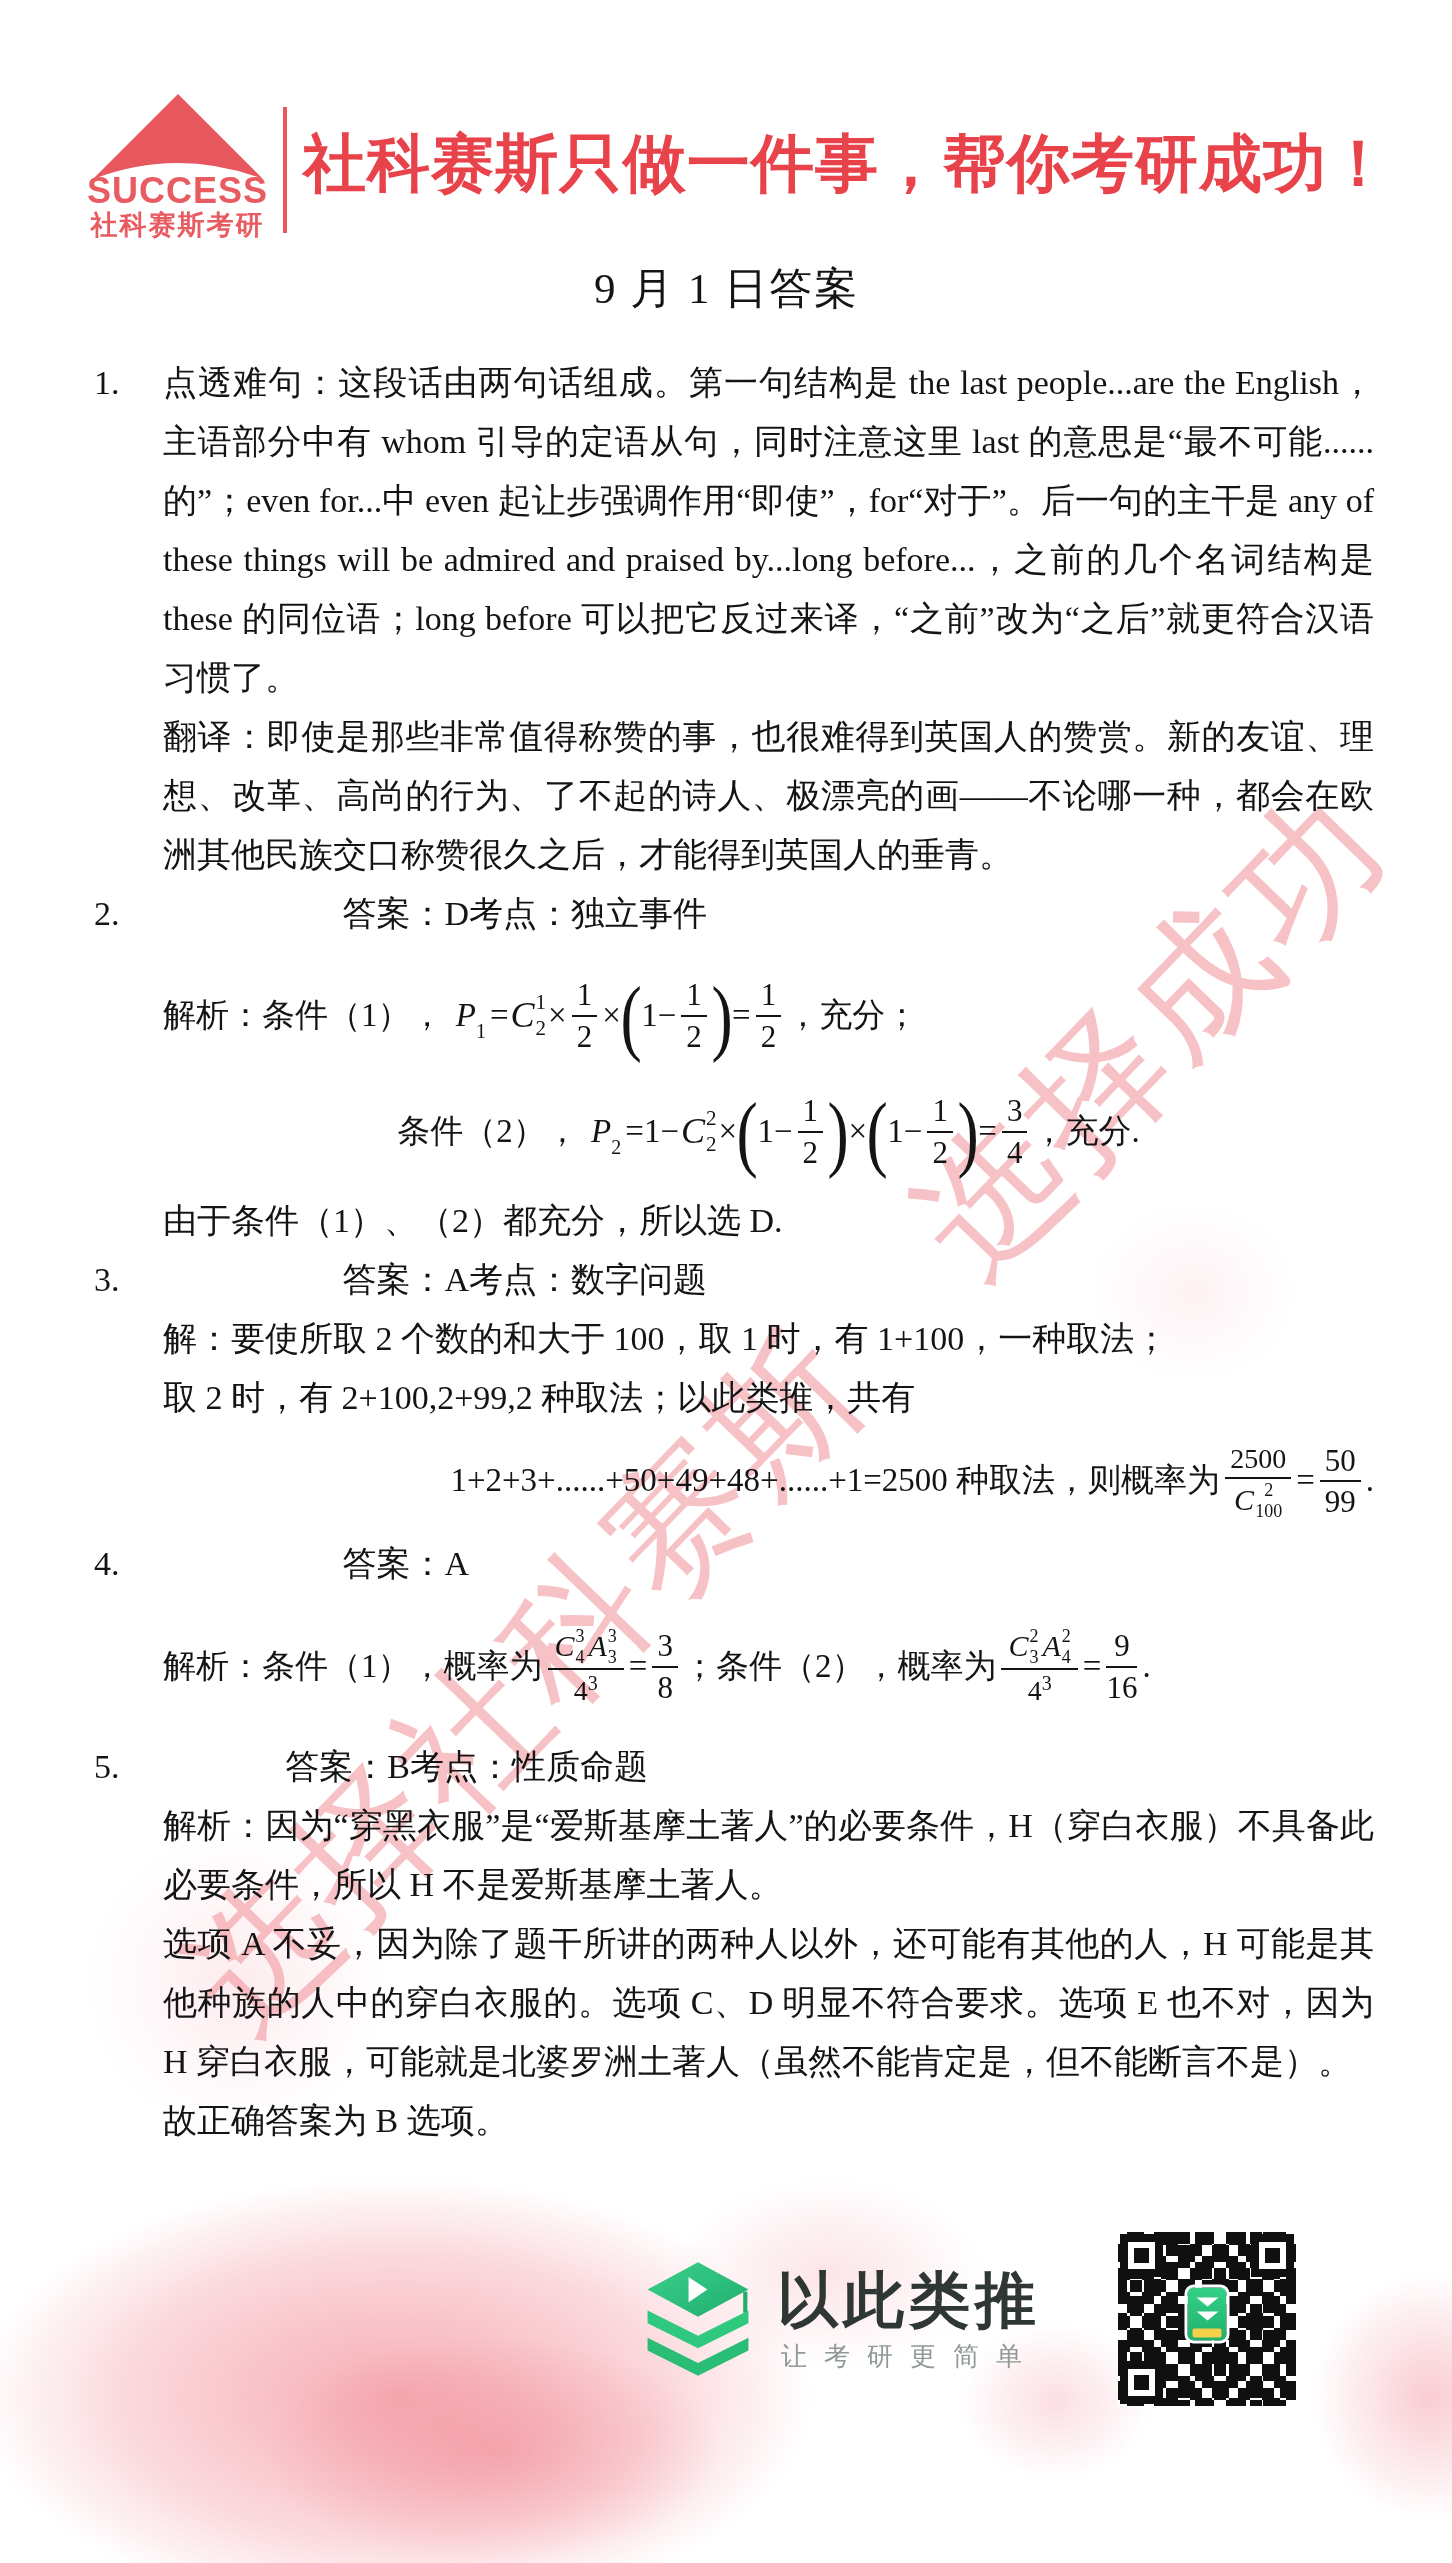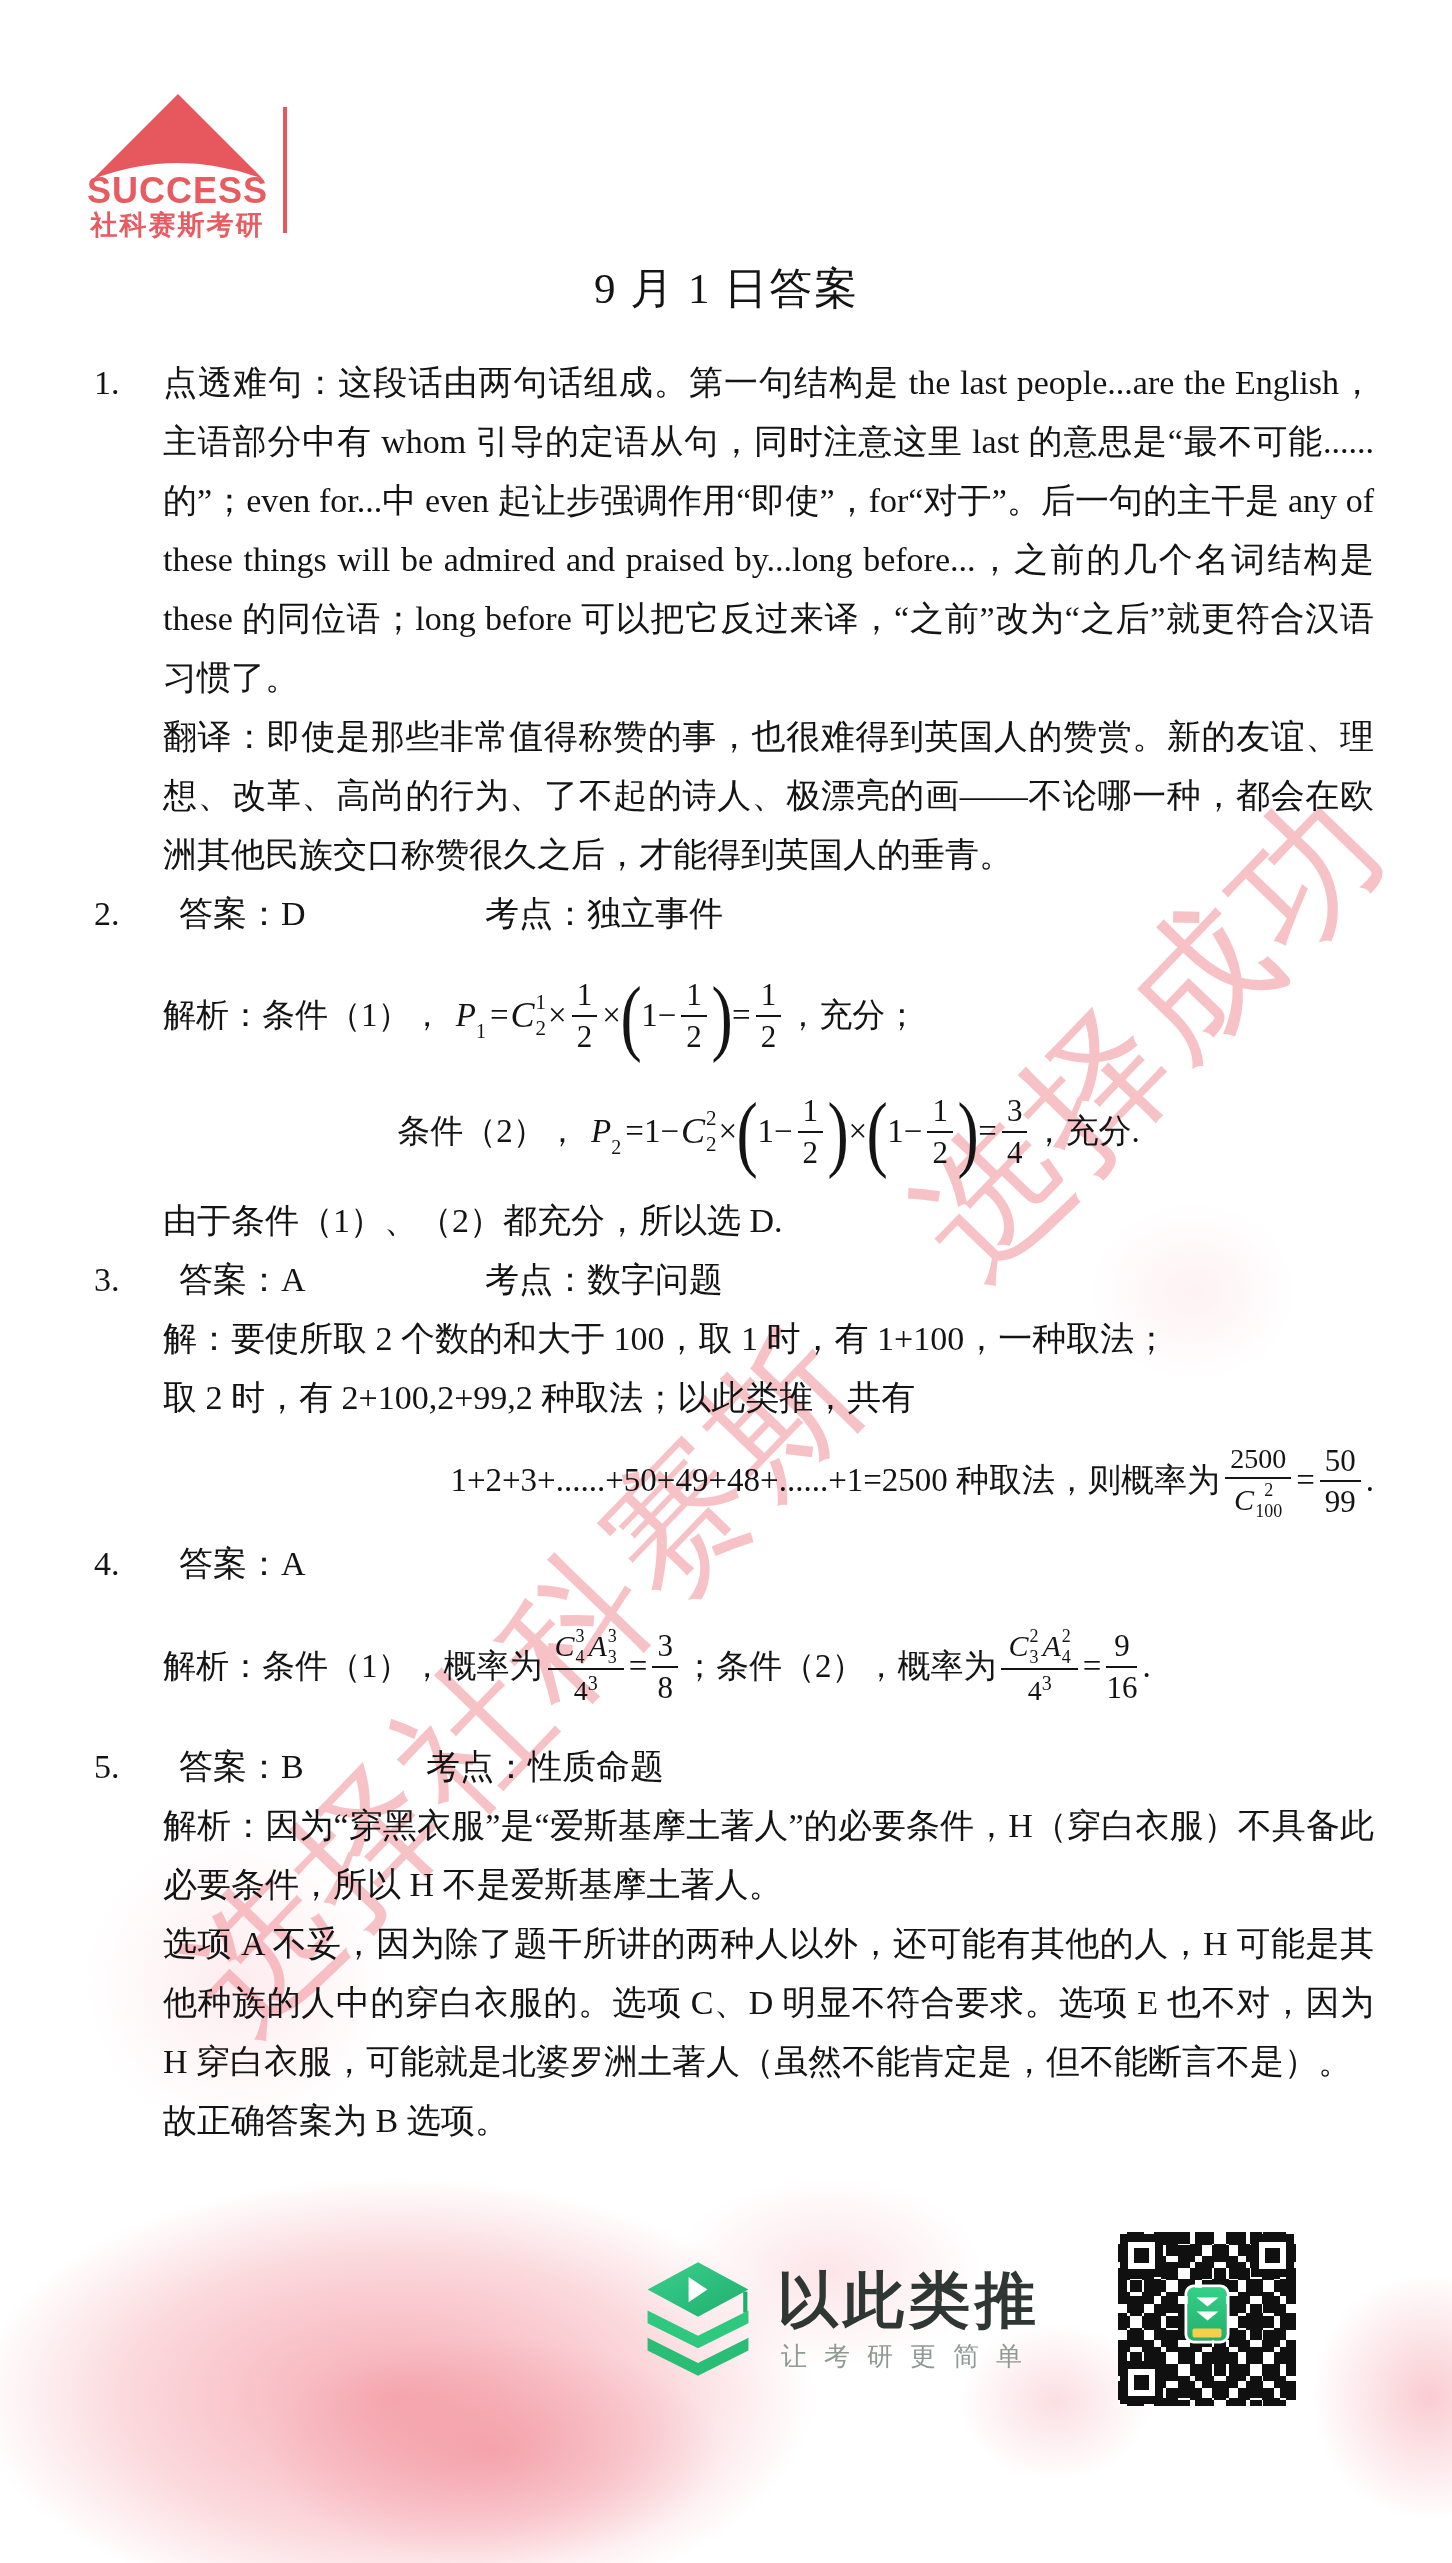--- a/index.html
+++ b/index.html
@@ -44,21 +44,21 @@
   .page-title{position:absolute;left:0;top:260px;width:100%;text-align:center;z-index:2;
       font-size:43px;letter-spacing:2px;}
 
   
   .content{position:absolute;left:94px;top:353px;width:1280px;z-index:2;
       font-size:34px;line-height:59px;}
   .item{display:flex;}
   .inum{flex:none;width:69px;}
   .ibody{flex:1;min-width:0;text-align:justify;}
   .ibody p{margin:0;}
-  .ihead{display:flex;text-align:left;margin-left:16px;}
+  .ihead{display:flex;text-align:right;}
   .ans310{display:inline-block;width:306px;flex:none;}
   .ans250{display:inline-block;width:247px;flex:none;}
 
   
   .fline{display:flex;align-items:center;flex-wrap:nowrap;text-align:left;line-height:1.15;
       font-size:33px;}
   .fline.f-c1{margin:34px 0 16px 0;}
   .fline.f-c2{margin:39px 0 20px 0;justify-content:center;}
   .fline.f-i3{margin:16px 0 14px 0;justify-content:flex-end;}
   .fline.f-i4{margin:34px 0 30px 0;}
@@ -130,20 +130,21 @@
   <div class="hdr-logo">
     <span>
       <svg width="176" height="85" viewBox="0 0 180 90">
         <path d="M90 0 L180 90 Q90 56 0 90 Z" fill="#e7575e"></path>
       </svg>
     </span>
     <div class="brand-name">SUCCESS</div>
     <div class="brand-sub">社科赛斯考研</div>
   </div>
   <div class="hdr-divider"></div>
+  <div class="slogan">社科赛斯只做一件事，帮你考研成功！</div>
 
   <div class="page-title">9 月 1 日答案</div>
 
   <div class="content">
 
     <div class="item">
       <div class="inum">1.</div>
       <div class="ibody">
         <p>点透难句：这段话由两句话组成。第一句结构是 the last people...are the English，主语部分中有 whom 引导的定语从句，同时注意这里 last 的意思是“最不可能......的”；even for...中 even 起让步强调作用“即使”，for“对于”。后一句的主干是 any of these things will be admired and praised by...long before...，之前的几个名词结构是 these 的同位语；long before 可以把它反过来译，“之前”改为“之后”就更符合汉语习惯了。</p>
         <p>翻译：即使是那些非常值得称赞的事，也很难得到英国人的赞赏。新的友谊、理想、改革、高尚的行为、了不起的诗人、极漂亮的画——不论哪一种，都会在欧洲其他民族交口称赞很久之后，才能得到英国人的垂青。</p>

